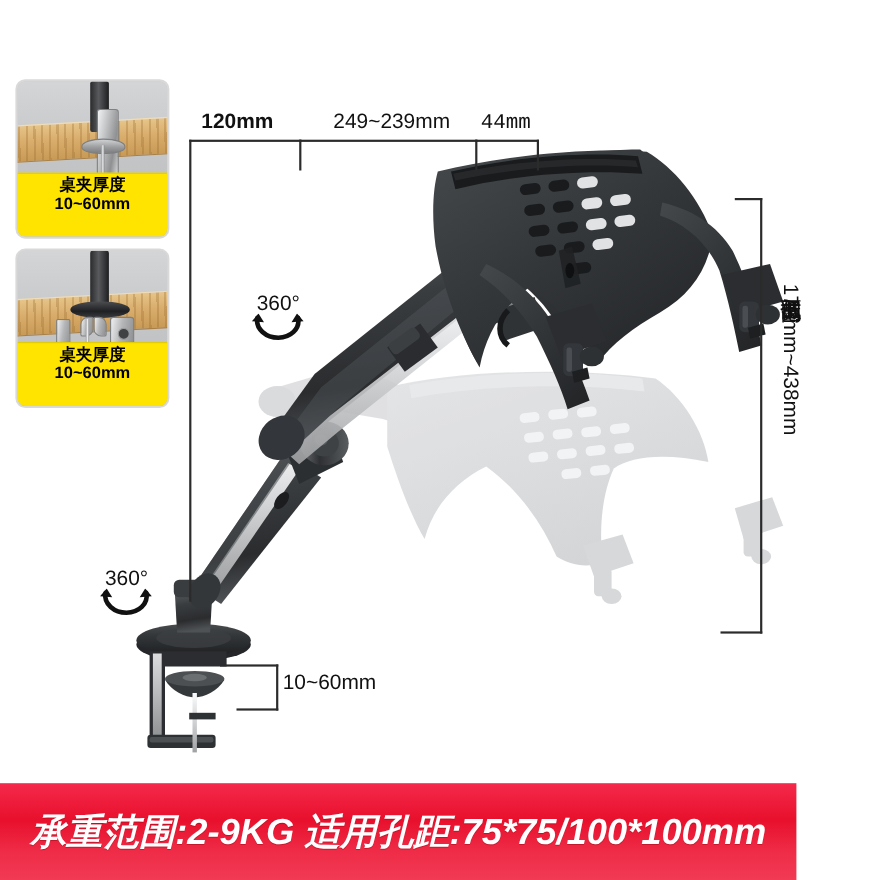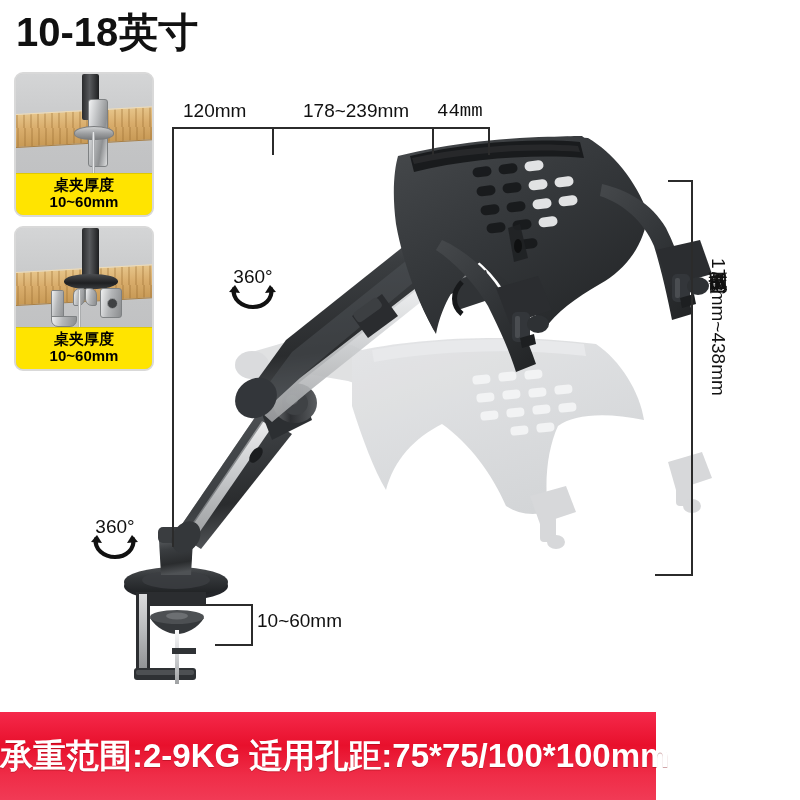--- a/index.html
+++ b/index.html
@@ -76,21 +76,21 @@
     position: absolute; left: 6px; top: 9px; width: 11px; height: 11px;
     border-radius: 50%; background: #3f4143; border: 1px solid #9a9c9e;
   }
   #inset-grommet .gshaft { position: absolute; left: 62px; top: 62px; width: 3px; height: 48px; background: linear-gradient(90deg,#9a9c9e,#eceded,#8b8d8f); }
 
   .inset-label {
     position: absolute; left: 0; right: 0; bottom: 0;
     background: #ffe400; border-top: 1px solid #e0c900;
     color: #000; text-align: center;
     font-size: 15px; font-weight: 700; line-height: 1.12;
-    padding: 3px 0 4px;
+    padding: 3px 0 20px;
   }
   .inset-label .l2 { font-weight: 700; }
 
   
   .dimline { position: absolute; background: #2b2b2b; }
   .dim-h { height: 2px; }
   .dim-v { width: 2px; }
   .dimtext {
     position: absolute; color: #111; font-size: 19px; white-space: nowrap;
   }
@@ -105,36 +105,35 @@
     position: absolute; left: 0; top: 0; width: 62px;
     font-size: 19px; color: #111; text-align: center;
   }
   .rot svg { position: absolute; left: 6px; top: 19px; }
 
   
   #product { position: absolute; left: 0; top: 0; width: 800px; height: 800px; pointer-events: none; }
 
   
   #banner {
-    position: absolute; left: 0; bottom: 0; width: 656px; height: 88px;
+    position: absolute; left: 0; bottom: 0; width: 724px; height: 88px;
     background: linear-gradient(180deg,#f5294b 0%, #e8102c 38%, #ef2d48 72%, #f13a55 100%);
-    display: flex; align-items: center; 
+    display: flex; align-items: center; justify-content: center; font-style: italic;
   }
   #banner .btxt {
     color: #fff; font-size: 33px; font-weight: 700;
     letter-spacing: 0px; white-space: nowrap;
     text-shadow: 0 1px 0 rgba(120,0,10,.35);
   }
 </style>
 </head>
 <body>
 
 <div id="stage">
 
-  <div id="title">10-18英寸</div>
 
   <svg id="product" viewBox="0 0 800 800" xmlns="http://www.w3.org/2000/svg">
     <defs>
       <linearGradient id="gDark" x1="0" y1="0" x2="0" y2="1">
         <stop offset="0" stop-color="#4a4d50"></stop>
         <stop offset="0.35" stop-color="#34373a"></stop>
         <stop offset="1" stop-color="#1c1e20"></stop>
       </linearGradient>
       <linearGradient id="gArmTop" x1="0" y1="0" x2="0.15" y2="1">
         <stop offset="0" stop-color="#56595c"></stop>
@@ -351,26 +350,26 @@
     <div class="gromhook g4">
       <div class="hole"></div>
     </div>
     <div class="gshaft"></div>
     <div class="inset-label">
       <div class="l1">桌夹厚度</div>
       <div class="l2">10~60mm</div>
     </div>
   </div>
 
-  <div class="dimtext" style="left:183px; top:100px;">120mm</div>
+  <div class="dimtext" style="left:183px; top:100px;font-weight:bold;">120mm</div>
   <div class="dimline dim-h" style="left:172px; top:127px; width:102px;"></div>
   <div class="dimline dim-v" style="left:172px; top:127px; height:420px;"></div>
   <div class="dimline dim-v" style="left:272px; top:127px; height:28px;"></div>
 
-  <div class="dimtext" style="left:303px; top:100px;">178~239mm</div>
+  <div class="dimtext" style="left:303px; top:100px;">249~239mm</div>
   <div class="dimline dim-h" style="left:272px; top:127px; width:162px;"></div>
   <div class="dimline dim-v" style="left:432px; top:127px; height:28px;"></div>
 
   <div class="dimtext" style="left:437px; top:100px;font-family:Liberation Mono, monospace;">44mm</div>
   <div class="dimline dim-h" style="left:432px; top:127px; width:58px;"></div>
   <div class="dimline dim-v" style="left:488px; top:127px; height:28px;"></div>
 
   <div class="dimline dim-v" style="left:691px; top:180px; height:396px;"></div>
   <div class="dimline dim-h" style="left:668px; top:180px; width:25px;"></div>
   <div class="dimline dim-h" style="left:655px; top:574px; width:38px;"></div>

